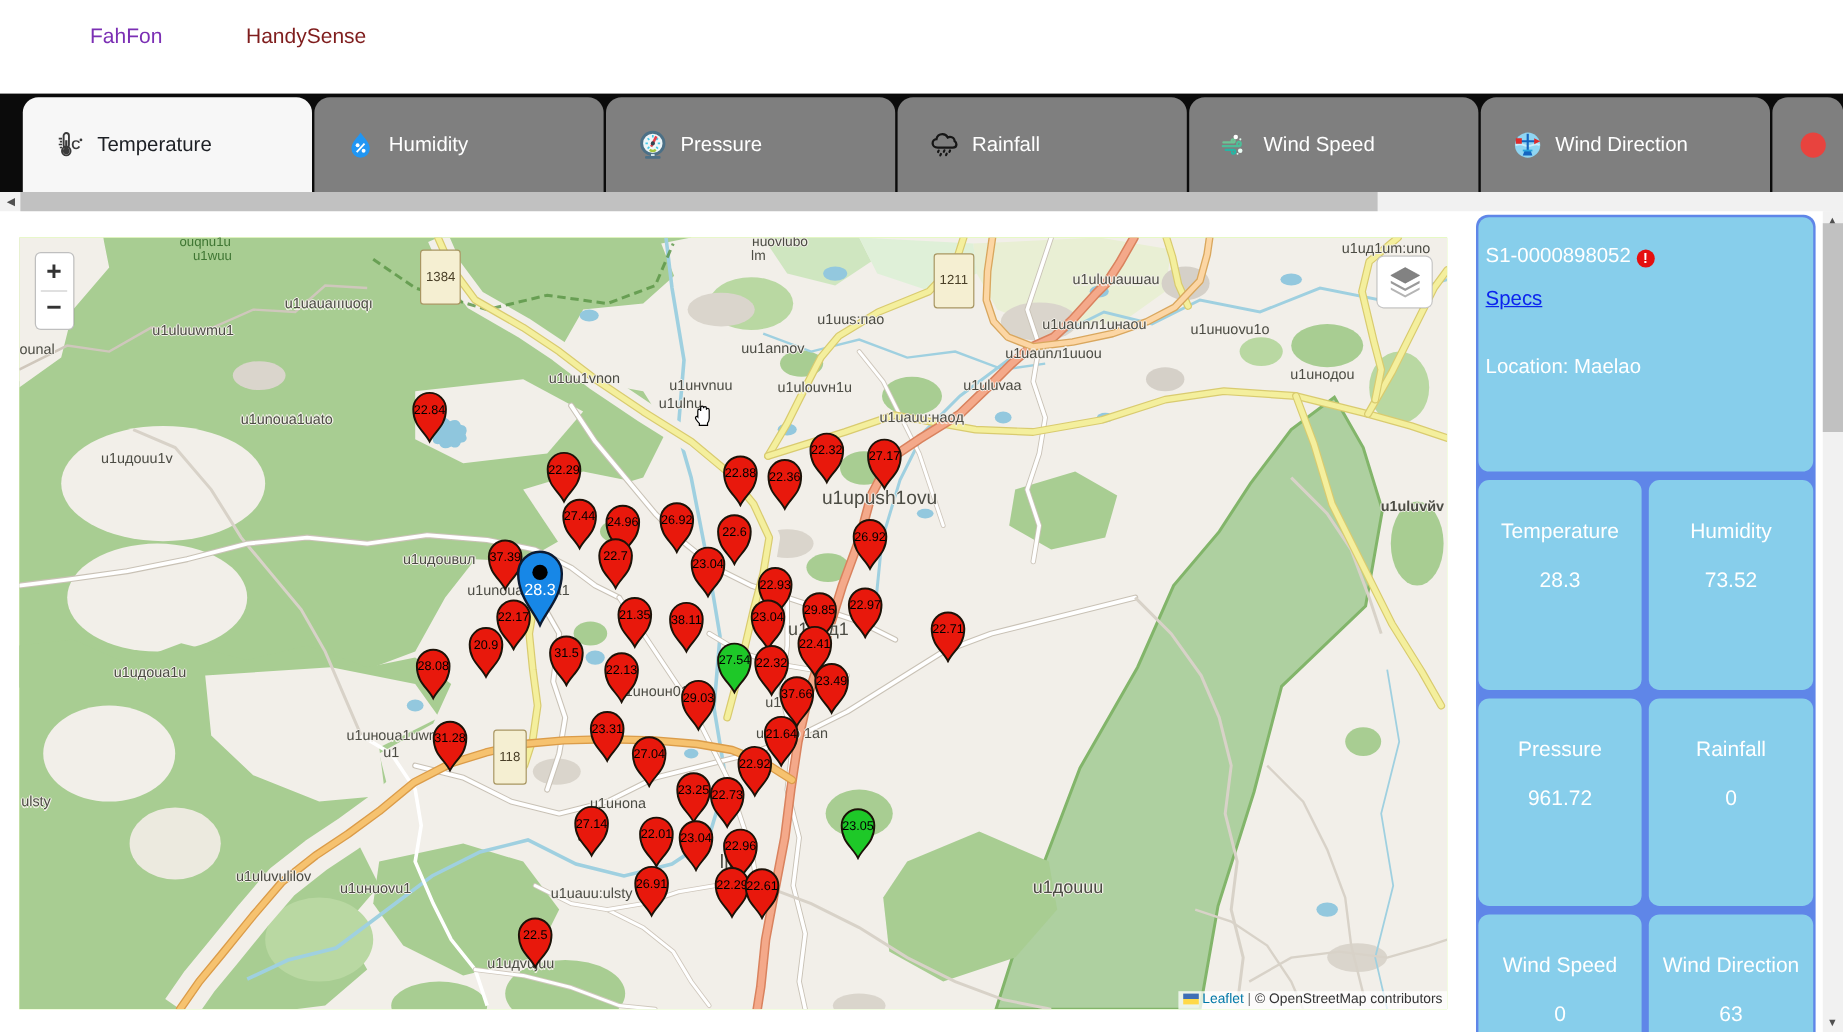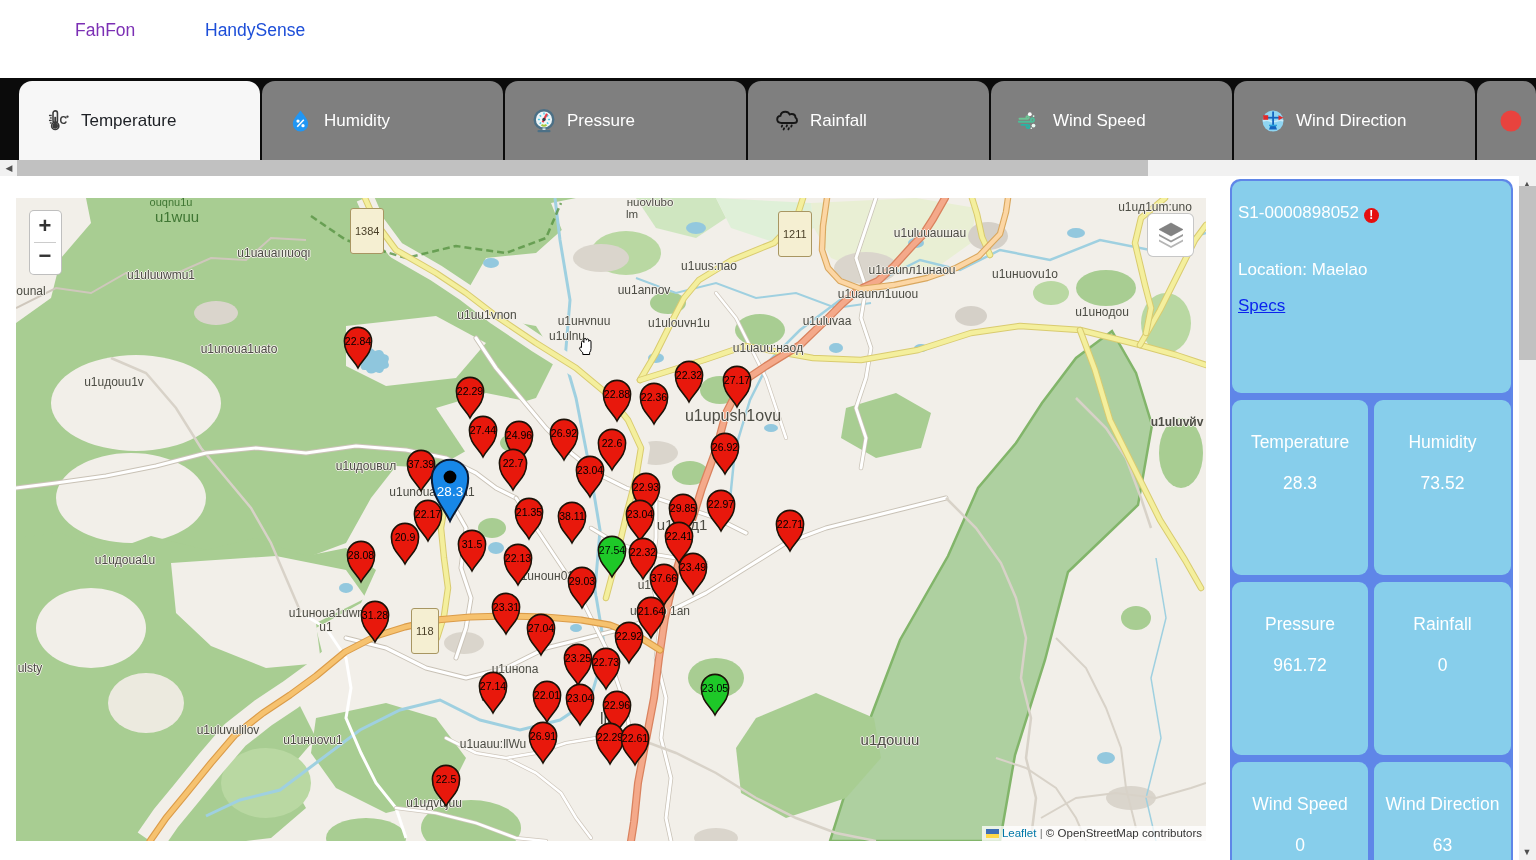--- a/index.html
+++ b/index.html
@@ -27,21 +27,21 @@
 .card{position:absolute;background:#87ceeb;border-radius:9px;color:#fff;}
 .info{left:2px;top:2px;width:279px;height:212px;padding:22px 8px 4px 6px;font-size:17px;}
 .tile .t1{text-align:center;margin-top:32px;font-size:17.5px;}
 .tile .t2{text-align:center;margin-top:20px;font-size:17.5px;}
 .mlabel{position:absolute;color:#4c4c44;white-space:nowrap;text-shadow:-1px 0 #f2efe9,1px 0 #f2efe9,0 1px #f2efe9,0 -1px #f2efe9;z-index:20;font-size:11.5px;}
 .glabel{color:#3f7633;text-shadow:none;}
 .shield{position:absolute;background:#f5efd2;border:1.5px solid #a89662;border-radius:3px;color:#493f27;font-size:11px;padding:16px 4px;z-index:20;}
 </style></head><body>
 <div class="header">
  <a style="left:75px;color:#7b2fb4;">FahFon</a>
- <a style="left:205px;color:#1d4ed8;">HandySense</a>
+ <a style="left:205px;color:#7f1d1d;">HandySense</a>
 </div>
 <div class="tabbar">
 <div class="tab active" style="left:19px;">
       <span class="ic">
         <svg viewBox="0 0 26 26" width="24" height="26">
 <g stroke="#3b3b3b" fill="none" stroke-width="1.5">
 <line x1="3.2" y1="7" x2="6.2" y2="7"></line>
             <line x1="4.2" y1="9.7" x2="6.2" y2="9.7"></line>
 <line x1="3.2" y1="12.4" x2="6.2" y2="12.4"></line>
             <line x1="4.2" y1="15.1" x2="6.2" y2="15.1"></line>
@@ -278,21 +278,21 @@
       <polyline points="1149,0 1125,20 1119,45 1129,87 1135,110 1130,135" fill="none" stroke="#f4ef9d" stroke-width="4.5" stroke-linejoin="round" stroke-linecap="round"></polyline>
       <polyline points="929,0 917,21 906,38 897,47 878,68 862,83 842,92 826,106 810,122 784,147 750,168 726,184 710,215 700,252 686,290 673,332 658,380 649,420 643,460 638,500 630,542 622,585 618,624 615,643" fill="none" stroke="#d9825e" stroke-width="8" stroke-linejoin="round" stroke-linecap="round"></polyline>
       <polyline points="929,0 917,21 906,38 897,47 878,68 862,83 842,92 826,106 810,122 784,147 750,168 726,184 710,215 700,252 686,290 673,332 658,380 649,420 643,460 638,500 630,542 622,585 618,624 615,643" fill="none" stroke="#f4a98a" stroke-width="5.5" stroke-linejoin="round" stroke-linecap="round"></polyline>
       <polyline points="811,0 807,28 806,52 812,70 824,83 845,91 878,87 911,80 940,70 963,58 984,36 990,14 992,0" fill="none" stroke="#d9a75e" stroke-width="6.5" stroke-linejoin="round" stroke-linecap="round"></polyline>
       <polyline points="811,0 807,28 806,52 812,70 824,83 845,91 878,87 911,80 940,70 963,58 984,36 990,14 992,0" fill="none" stroke="#fcd6a4" stroke-width="4.3" stroke-linejoin="round" stroke-linecap="round"></polyline>
       <polyline points="134,643 150,620 169,597 195,565 219,537 247,515 274,497 300,478 329,454 360,438 389,429 420,422 454,419 490,418 529,419 565,422 594,427 622,438 644,452" fill="none" stroke="#db9c49" stroke-width="7" stroke-linejoin="round" stroke-linecap="round"></polyline>
       <polyline points="134,643 150,620 169,597 195,565 219,537 247,515 274,497 300,478 329,454 360,438 389,429 420,422 454,419 490,418 529,419 565,422 594,427 622,438 644,452" fill="none" stroke="#f6c26f" stroke-width="4.8" stroke-linejoin="round" stroke-linecap="round"></polyline>
     </svg>
 
 <div class="mlabel glabel" style="left:155px;top:-2px;font-size:11px;transform:translateX(-50%);">ouqnu1u</div>
-<div class="mlabel glabel" style="left:161px;top:10px;font-size:15px;transform:translateX(-50%);">u1wuu</div>
+<div class="mlabel glabel" style="left:161px;top:10px;font-size:11px;transform:translateX(-50%);">u1wuu</div>
 <div class="mlabel" style="left:258px;top:48px;font-size:12px;transform:translateX(-50%);">u1uauaıııuoqı</div>
 <div class="mlabel" style="left:145px;top:70px;font-size:12px;transform:translateX(-50%);">u1uluuwmu1</div>
 <div class="mlabel" style="left:15px;top:86px;font-size:12px;transform:translateX(-50%);">ounal</div>
 <div class="mlabel" style="left:471px;top:110px;font-size:12px;transform:translateX(-50%);">u1uu1vnon</div>
 <div class="mlabel" style="left:568px;top:116px;font-size:12px;transform:translateX(-50%);">u1uнvnuu</div>
 <div class="mlabel" style="left:551px;top:131px;font-size:12px;transform:translateX(-50%);">u1ulnu</div>
 <div class="mlabel" style="left:223px;top:144px;font-size:12px;transform:translateX(-50%);">u1unoua1uato</div>
 <div class="mlabel" style="left:98px;top:177px;font-size:12px;transform:translateX(-50%);">u1uдouu1v</div>
 <div class="mlabel" style="left:350px;top:261px;font-size:12px;transform:translateX(-50%);">u1uдouвuл</div>
 <div class="mlabel" style="left:416px;top:287px;font-size:12px;transform:translateX(-50%);">u1unoua1u      wa1</div>
@@ -316,21 +316,21 @@
 <div class="mlabel" style="left:640px;top:380px;font-size:12px;transform:translateX(-50%);">u1uа   u</div>
 <div class="mlabel" style="left:644px;top:406px;font-size:12px;transform:translateX(-50%);">u1  uao  1an</div>
 <div class="mlabel" style="left:109px;top:355px;font-size:12px;transform:translateX(-50%);">u1uдouа1u</div>
 <div class="mlabel" style="left:14px;top:463px;font-size:12px;transform:translateX(-50%);">ulsty</div>
 <div class="mlabel" style="left:312px;top:408px;font-size:12px;transform:translateX(-50%);">u1uнouа1uwm</div>
 <div class="mlabel" style="left:310px;top:422px;font-size:12px;transform:translateX(-50%);">u1</div>
 <div class="mlabel" style="left:212px;top:525px;font-size:12px;transform:translateX(-50%);">u1uluvulilov</div>
 <div class="mlabel" style="left:297px;top:535px;font-size:12px;transform:translateX(-50%);">u1uнuovu1</div>
 <div class="mlabel" style="left:499px;top:464px;font-size:12px;transform:translateX(-50%);">u1uнona</div>
 <div class="mlabel" style="left:476px;top:492px;font-size:12px;transform:translateX(-50%);">u  w:</div>
-<div class="mlabel" style="left:477px;top:539px;font-size:12px;transform:translateX(-50%);">u1uаuu:llWu</div>
+<div class="mlabel" style="left:477px;top:539px;font-size:12px;transform:translateX(-50%);">u1uаuu:ulsty</div>
 <div class="mlabel" style="left:418px;top:598px;font-size:12px;transform:translateX(-50%);">u1uдvujuu</div>
 <div class="mlabel" style="left:591px;top:512px;font-size:16px;transform:translateX(-50%);">llil</div>
 <div class="mlabel" style="left:874px;top:533px;font-size:15px;transform:translateX(-50%);">u1дouuu</div>
 <div class="shield" style="left:334px;top:10px;">1384</div>
 <div class="shield" style="left:762px;top:13px;">1211</div>
 <div class="shield" style="left:395px;top:410px;">118</div>
 <svg width="1190" height="643" viewBox="0 0 1190 643" style="position:absolute;left:0;top:0;z-index:30;">
       <path d="M342,170 C337.5,161 328.4,157 328.4,143 A13.6,13.6 0 1 1 355.6,143 C355.6,157 346.5,161 342,170 Z" fill="#e8180c" stroke="#1c1208" stroke-width="1.6"></path>
       <text x="342" y="146.7" font-size="10.5" text-anchor="middle" fill="#000" font-family="Liberation Sans">22.84</text>
       <path d="M673,204 C668.5,195 659.4,191 659.4,177 A13.6,13.6 0 1 1 686.6,177 C686.6,191 677.5,195 673,204 Z" fill="#e8180c" stroke="#1c1208" stroke-width="1.6"></path>
@@ -450,22 +450,22 @@
 <g fill="#b5b5b5">
           <path d="M10 24.5 L22 31 L34 24.5 L34 26.5 L22 33 L10 26.5 Z"></path>
         </g>
 </svg>
     </div>
 <div class="attrib"><span style="display:inline-block;width:13px;height:9px;vertical-align:-1px;background:linear-gradient(#3f6fb5 50%,#ffd948 50%);margin-right:3px;"></span><b>Leaflet</b> <span style="color:#777;">|</span> © OpenStreetMap contributors</div>
 </div>
 <div class="sidebar">
 <div class="card info">
   <div>S1-0000898052 <span style="display:inline-block;width:15px;height:15px;border-radius:50%;background:#e50f0f;color:#fff;font-size:12px;font-weight:bold;text-align:center;line-height:15px;vertical-align:-1px;">!</span></div>
+  <div style="margin-top:16px;"><span style="color:#0b24ee;text-decoration:underline;">Specs</span></div>
   <div style="margin-top:37px;">Location: Maelao</div>
-  <div style="margin-top:16px;"><span style="color:#0b24ee;text-decoration:underline;">Specs</span></div>
 </div>
 <div class="card tile" style="left:2px;top:221px;width:136px;height:175px;">
       <div class="t1">Temperature</div>
       <div class="t2">28.3</div>
     </div>
 <div class="card tile" style="left:144px;top:221px;width:137px;height:175px;">
       <div class="t1">Humidity</div>
       <div class="t2">73.52</div>
     </div>
 <div class="card tile" style="left:2px;top:403px;width:136px;height:173px;">

